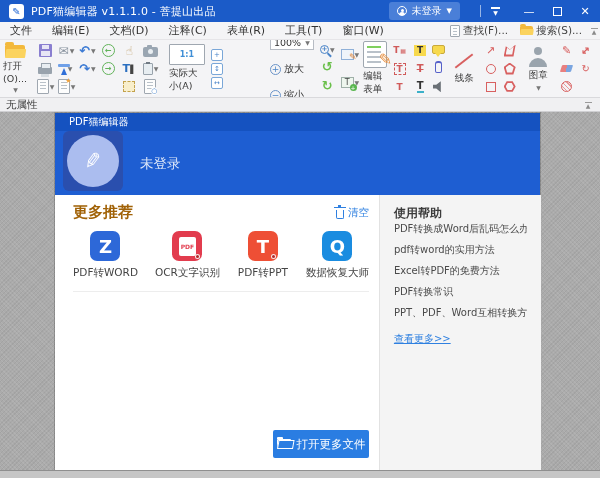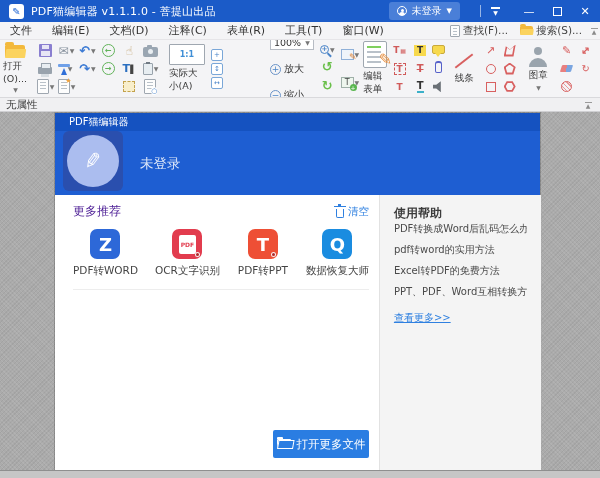--- a/index.html
+++ b/index.html
@@ -182,21 +182,21 @@
   #cw-banner { height:64px; background:#1e5ed2; position:relative; }
   .avatar-card { position:absolute; left:8px; top:0px; width:60px; height:60px; background:#2a4fae;
     border-radius:6px; display:flex; align-items:center; justify-content:center; }
   .avatar-circle { width:52px; height:52px; background:#abbdef; border-radius:50%;
     display:flex; align-items:center; justify-content:center; }
   .feather { color:#fff; font-size:21px; transform:scaleX(-1) rotate(8deg); }
   .login-status { position:absolute; left:85px; top:24px; color:rgba(255,255,255,.85); font-size:13.5px; }
   #cw-body { flex:1; display:flex; min-height:0; }
   #cw-content { flex:1; position:relative; background:#fff; padding:8px 10px 0 18px; }
   .rec-head { display:flex; align-items:center; justify-content:space-between; }
-  .rec-title { font-size:12px; font-weight:normal; color:#4c1d95; }
+  .rec-title { font-size:15px; font-weight:bold; color:#a16207; }
   .clear-btn { display:flex; align-items:center; gap:4px; color:#2f80e0; font-size:10.5px; }
   .i-trash { position:relative; width:8px; height:9px; border:1.2px solid #2f80e0; border-top:none;
     border-radius:0 0 2px 2px; margin-top:3px; }
   .i-trash::before { content:""; position:absolute; top:-3px; left:-3px; width:12px; height:1.5px; background:#2f80e0; }
   .i-trash::after { content:""; position:absolute; top:-5px; left:1.5px; width:3px; height:2px; background:#2f80e0; }
   #app-tiles { display:flex; gap:17px; margin-top:9px; }
   .tile { display:flex; flex-direction:column; align-items:center; min-width:52px; }
   .tile-icon { position:relative; width:30px; height:30px; border-radius:7px; display:flex;
     align-items:center; justify-content:center; }
   .tile-icon .glyph { color:#fff; font-size:18px; font-weight:bold; }
@@ -534,20 +534,21 @@
             <span>打开更多文件</span>
           </span>
         </div>
         <div id="cw-sidebar">
           <div class="help-title">使用帮助</div>
           <div>
 
           <a class="help-link">PDF转换成Word后乱码怎么办</a>
               <a class="help-link">pdf转word的实用方法</a>
               <a class="help-link">Excel转PDF的免费方法</a>
+              <a class="help-link">PDF转换常识</a>
               <a class="help-link">PPT、PDF、Word互相转换方法</a>
             </div>
           <a class="help-more">查看更多&gt;&gt;</a>
         </div>
       </div>
     </div>
   </div>
 
   <div id="statusbar"></div>
 </div>

